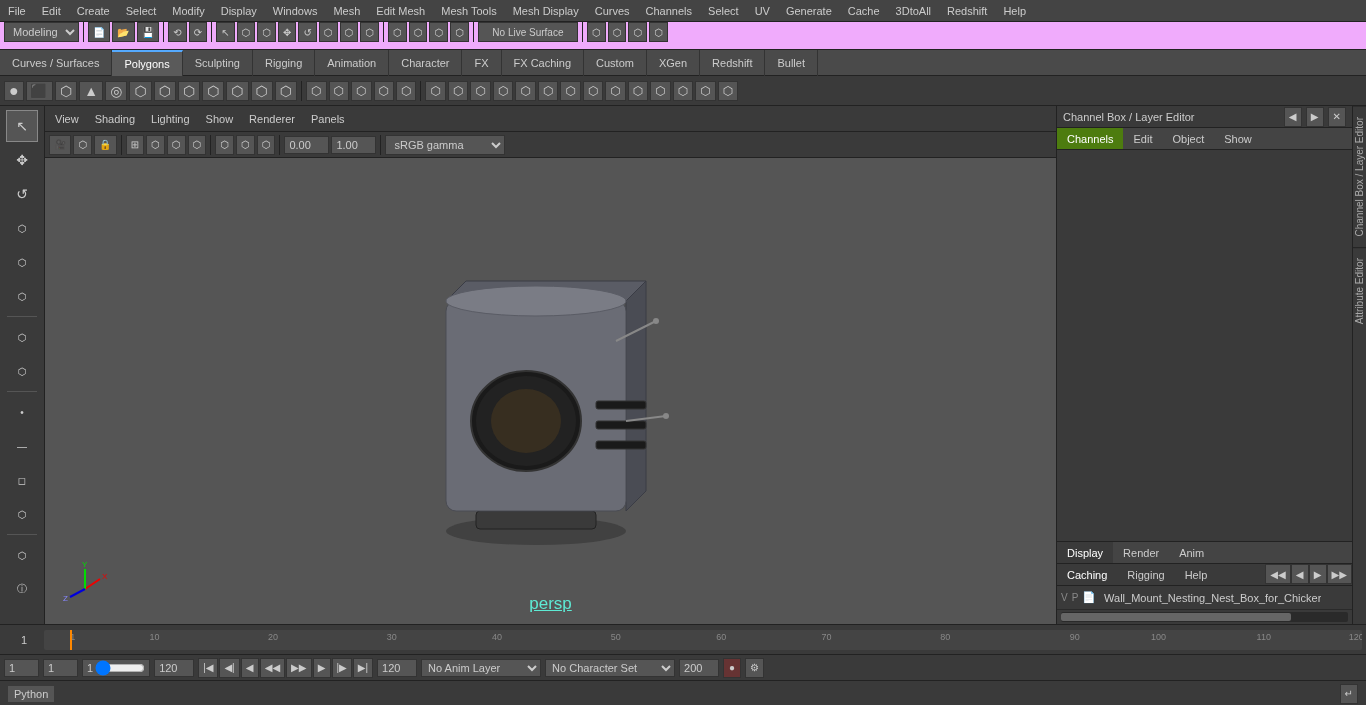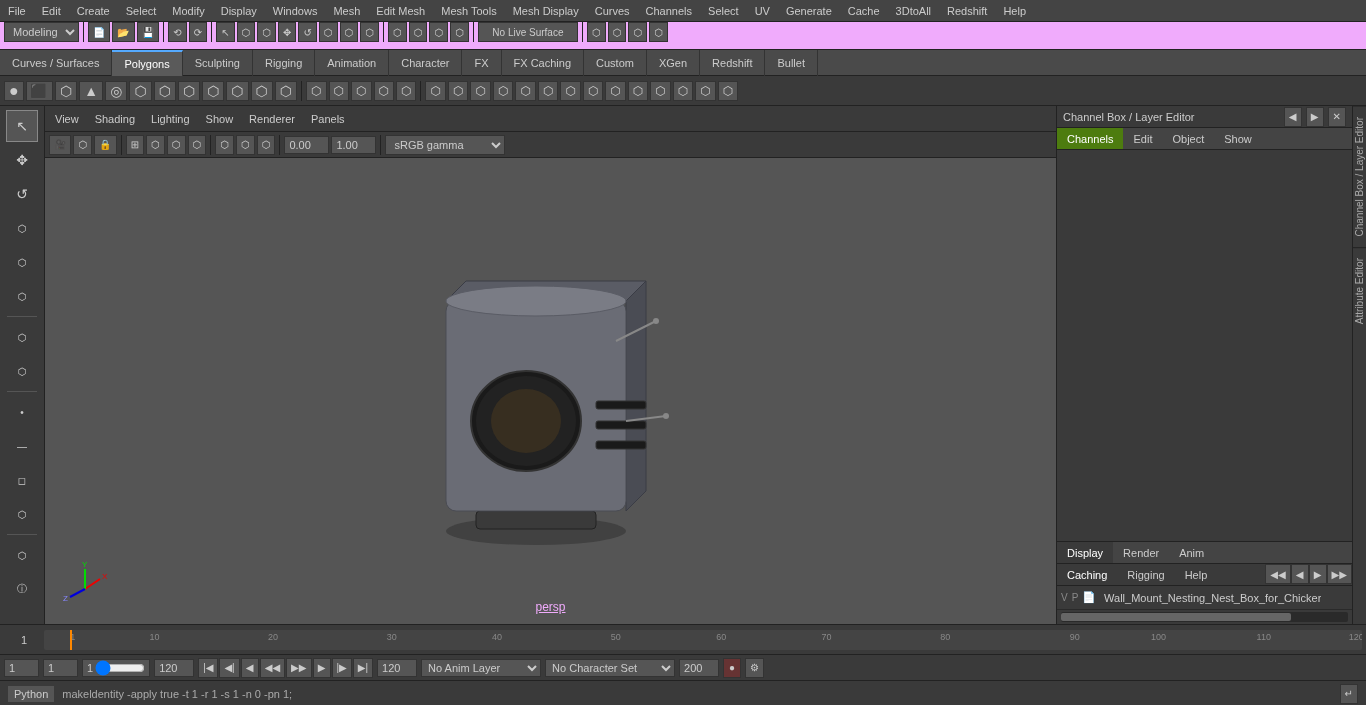--- a/index.html
+++ b/index.html
@@ -26,21 +26,21 @@
     
     #main { display: flex; height: calc(705px - 22px - 28px - 26px - 30px - 30px - 26px - 26px); }
 
     
     #left-panel { background: #3a3a3a; width: 45px; display: flex; flex-direction: column; align-items: center; padding: 4px 2px; gap: 2px; border-right: 1px solid #222; overflow: hidden; }
     .tool-btn { background: transparent; border: 1px solid transparent; color: #ccc; width: 32px; height: 32px; display: flex; align-items: center; justify-content: center; cursor: pointer; font-size: 14px; }
     .tool-btn.active { background: #555; border-color: #888; }
 
     
     #viewport { flex: 1; background: #555; position: relative; overflow: hidden; }
-    #viewport-label { position: absolute; bottom: 10px; left: 50%; transform: translateX(-50%); color: #f0abfc; font-size: 12px; text-decoration: underline; }
+    #viewport-label { position: absolute; bottom: 10px; left: 50%; transform: translateX(-50%); color: #5eead4; font-size: 17px; text-decoration: underline; }
     #viewport-axes { position: absolute; bottom: 15px; left: 15px; width: 50px; height: 50px; }
 
     
     #right-panel { background: #3a3a3a; width: 295px; border-left: 1px solid #222; display: flex; flex-direction: column; }
     #channel-box-header { background: #3a3a3a; height: 22px; display: flex; align-items: center; justify-content: space-between; padding: 0 6px; border-bottom: 1px solid #222; }
     #channel-box-title { color: #ccc; font-size: 11px; }
     #channel-box-nav { display: flex; align-items: center; gap: 4px; }
     #channel-box-tabs { display: flex; background: #444; border-bottom: 1px solid #222; height: 22px; }
     .cb-tab { padding: 0 10px; cursor: pointer; color: #ccc; font-size: 11px; display: flex; align-items: center; }
     .cb-tab.active { background: #4d7c0f; color: #fff; }
@@ -405,15 +405,14 @@
   <select class="bottom-dropdown" style="width:130px;">
     <option>No Character Set</option>
   </select>
   <input type="text" class="bottom-input" style="width: 40px;" value="200">
   <button class="toolbar-btn" style="font-size:10px; background:#633;">●</button>
   <button class="toolbar-btn" style="font-size:10px;">⚙</button>
 </div>
 
 <div id="cmd-line">
   <div id="python-label">Python</div>
-  <div id="cmd-text">makeldentity -apply true -t 1 -r 1 -s 1 -n 0 -pn 1;</div>
   <button class="toolbar-btn" style="font-size:10px; margin-left:auto;">↵</button>
 </div>
 
 </body></html>

